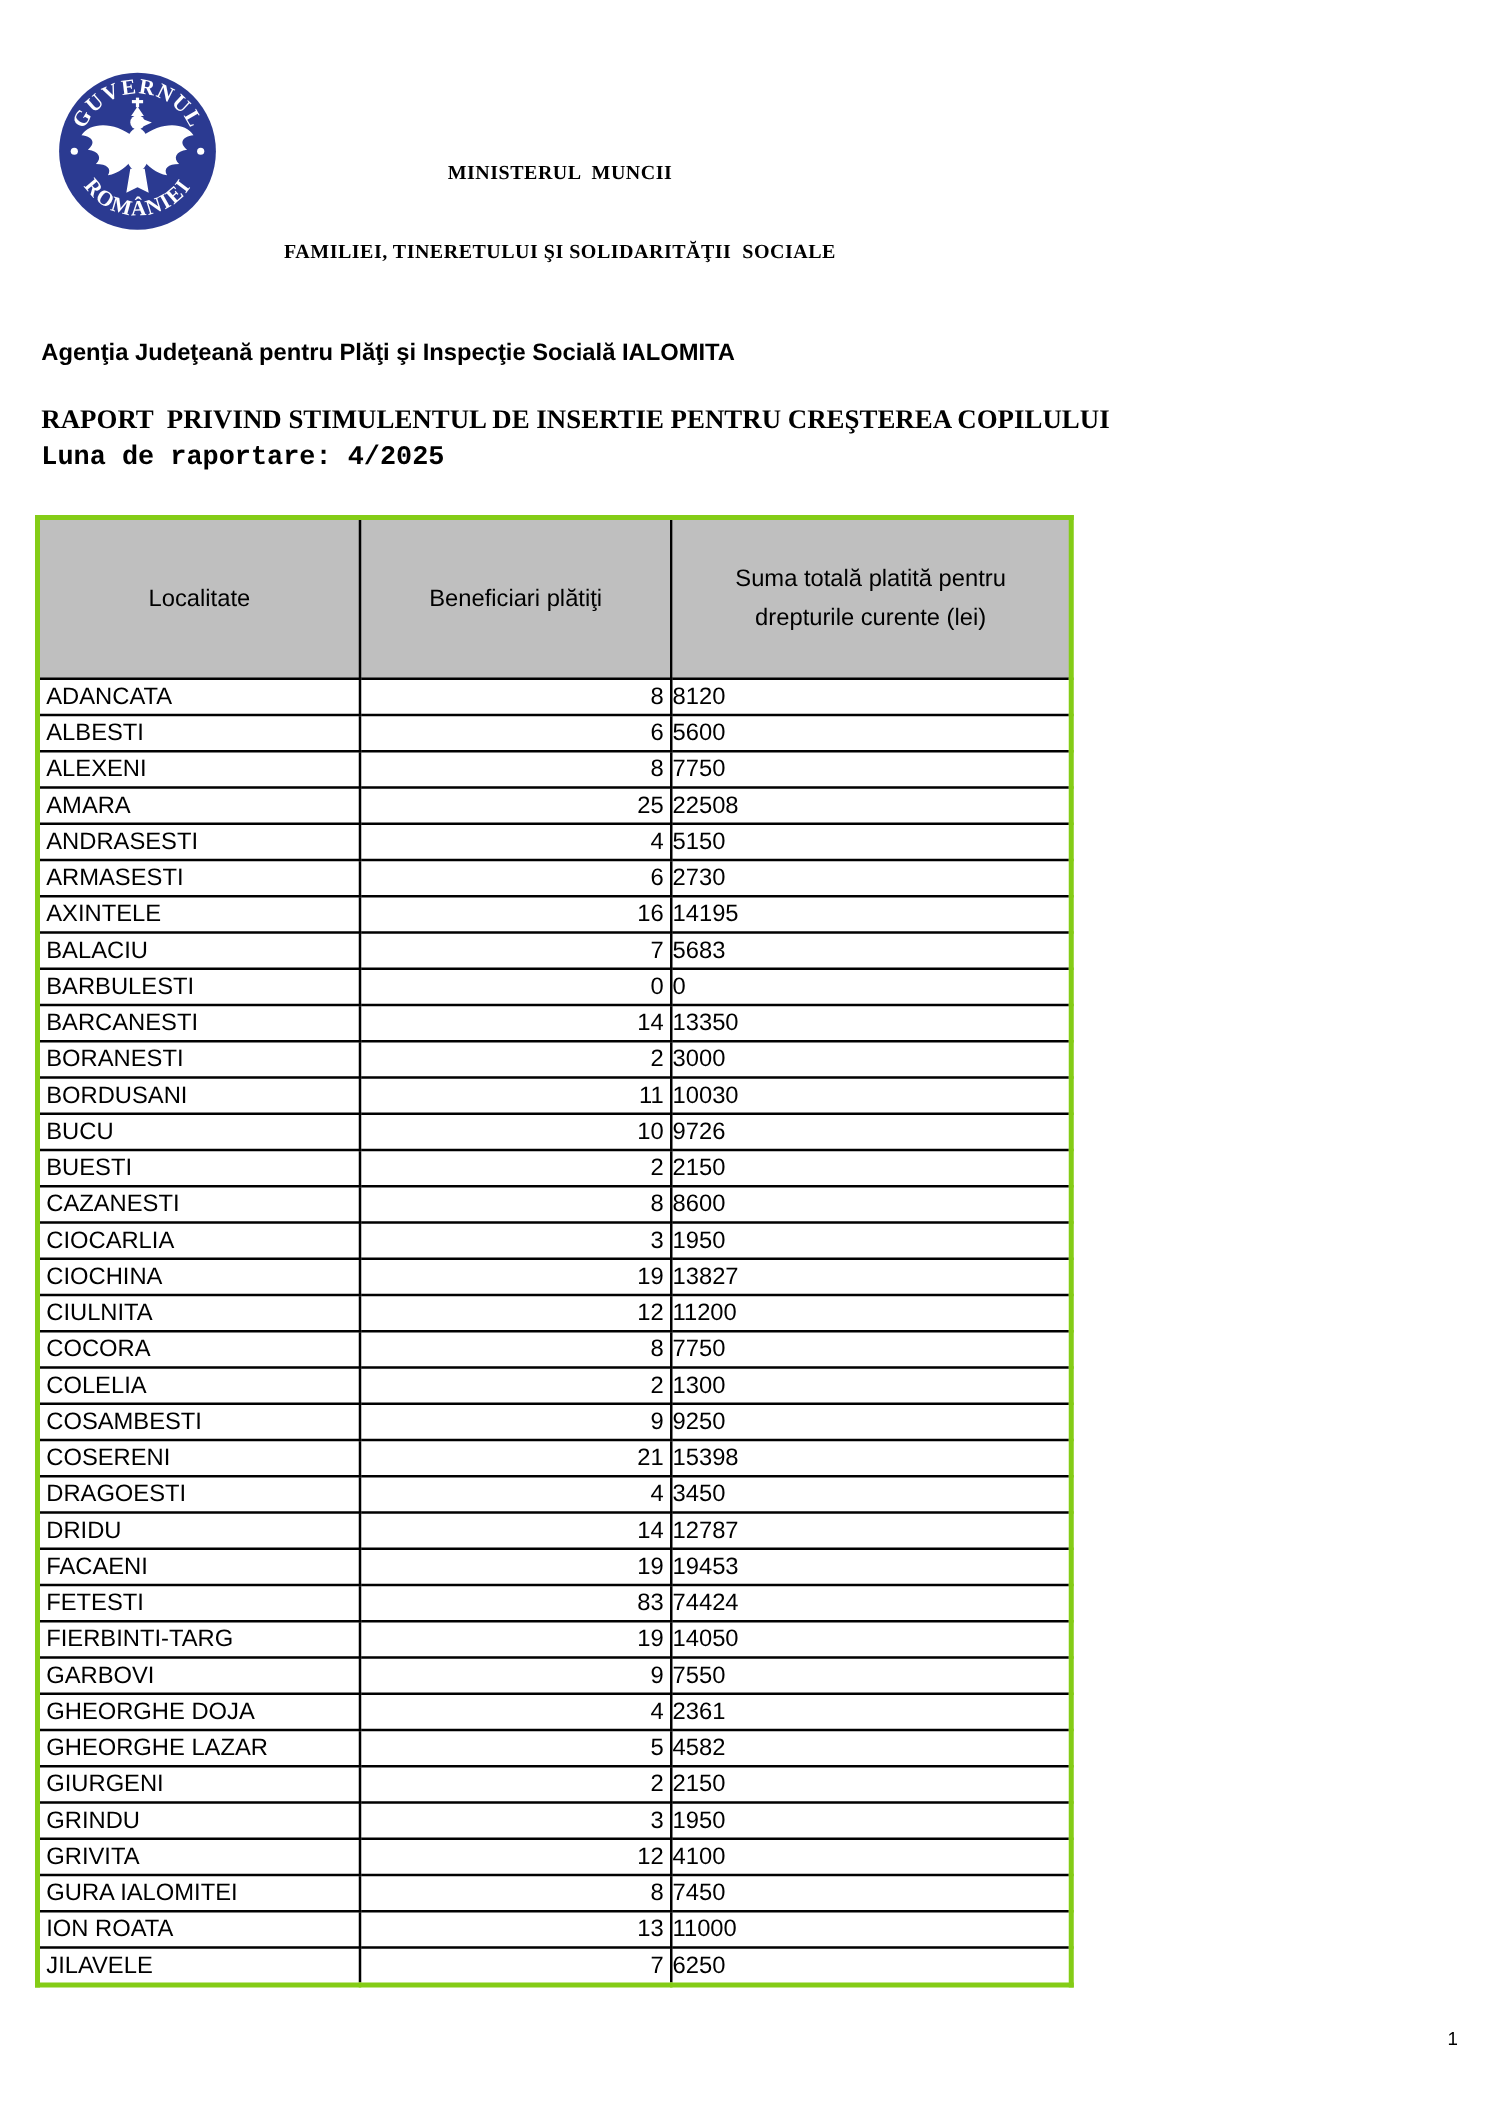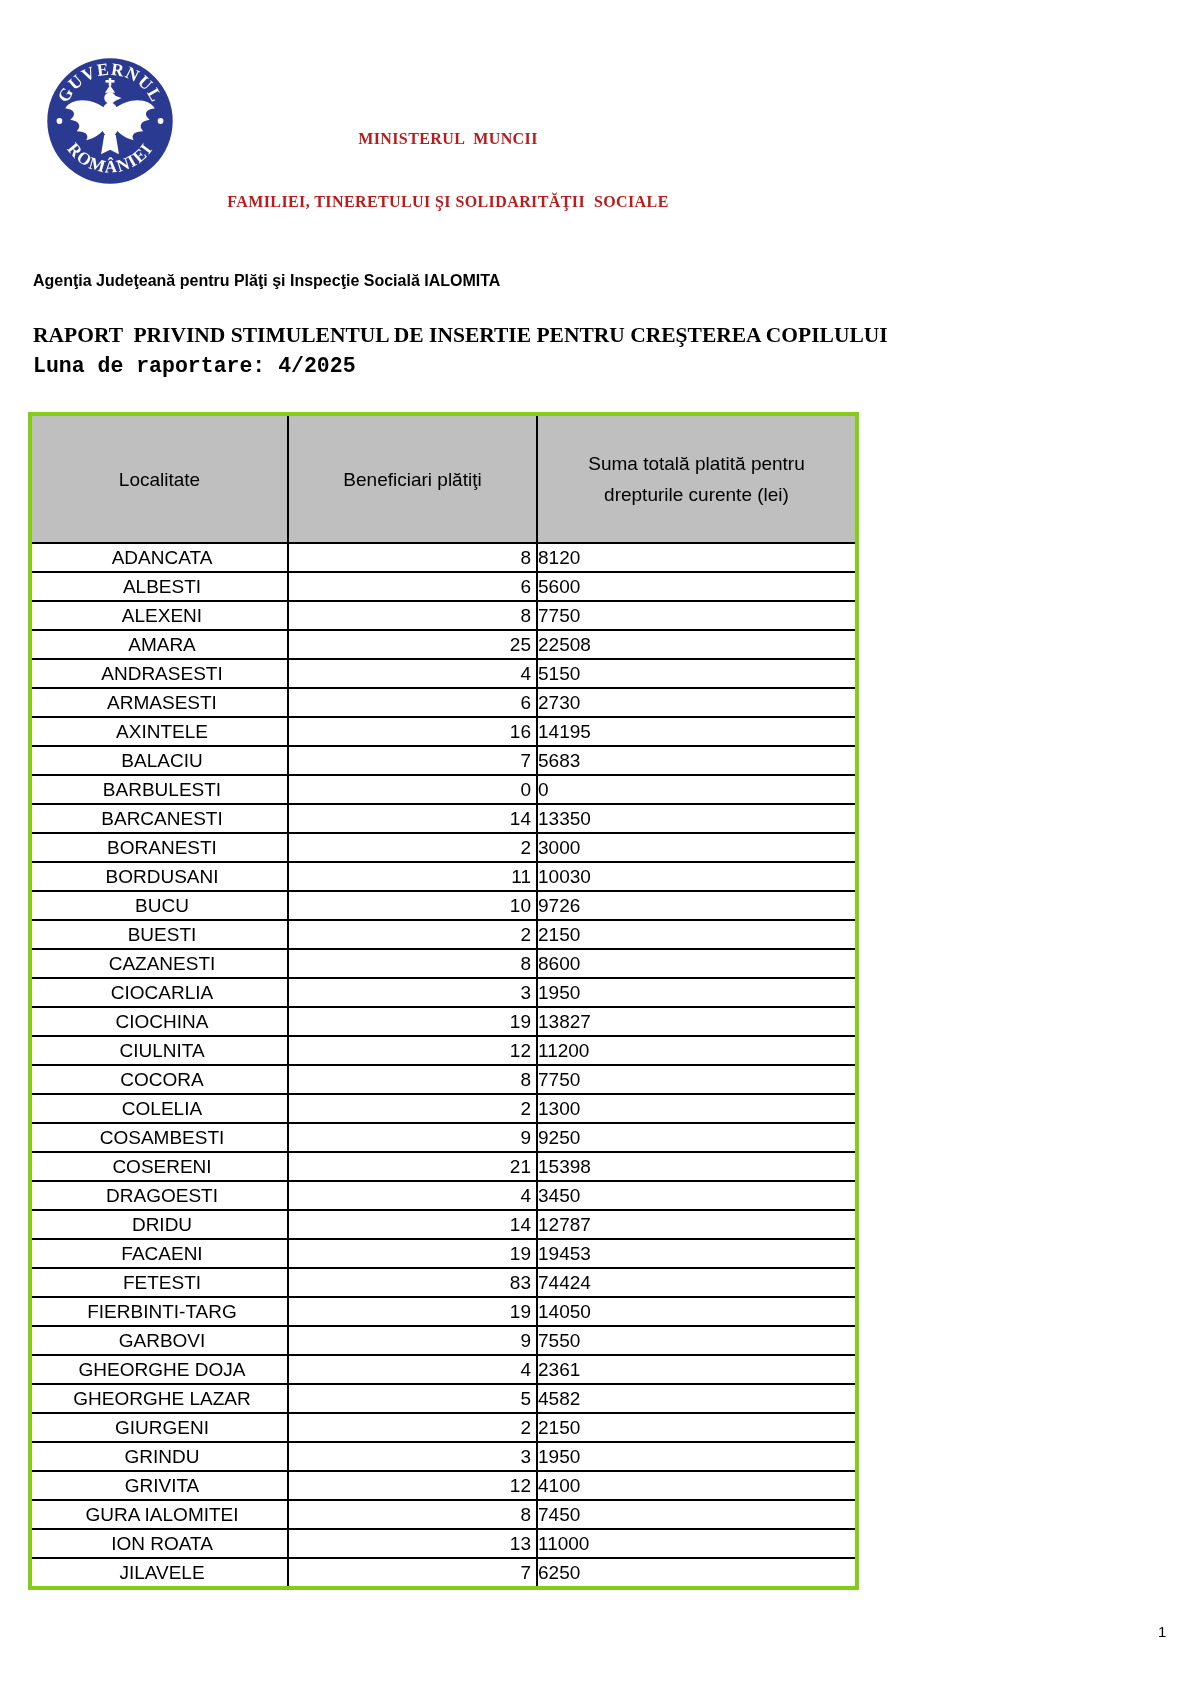--- a/index.html
+++ b/index.html
@@ -16,27 +16,27 @@
   .seal { position:absolute; left:46px; top:57px; width:128px; height:128px; }
   .seal text { font-family:"Liberation Serif", serif; font-weight:bold; }
   .ministry {
     position:absolute; left:148px; top:86px; width:600px;
     text-align:center;
     font-family:"Liberation Serif", serif;
     font-weight:bold;
     font-size:16px;
     line-height:21px;
     letter-spacing:0.4px;
-    color:#b91c1c;
+    color:#000000;
     white-space:pre-wrap;
   }
   
   .agency {
     position:absolute; left:33px; top:272px;
-    font-size:16px; font-weight:bold; white-space:pre-wrap;
+    font-size:19px; font-weight:bold; white-space:pre-wrap;
   }
   .report-title {
     position:absolute; left:33px; top:323px;
     font-family:Liberation Serif, serif;
     font-weight:bold; font-size:21.5px; white-space:pre-wrap;
   }
   .report-subtitle {
     position:absolute; left:33px; top:354px;
     font-family:Liberation Mono, monospace;
     font-weight:bold; font-size:21.5px; white-space:pre-wrap;
@@ -57,21 +57,21 @@
   thead th {
     background:#bfbfbf;
     height:126px;
     font-weight:normal;
     text-align:center;
     vertical-align:middle;
     line-height:31px;
     padding:0 14px;
   }
   tbody td { height:27px; padding:0; vertical-align:middle; line-height:27px; }
-  tbody td.loc { text-align:center;  padding-left:5px;margin-top:31px; }
+  tbody td.loc { text-align:left;  padding-left:5px;margin-top:31px; }
   tbody td.num { text-align:right; padding-right:5px; }
   tbody td.amt { text-align:left; padding-right:7px; }
   
   .pagenum { position:absolute; left:1158px; top:1623px; font-size:15px; }
 </style>
 </head>
 <body>
 
 <div class="page">
 

